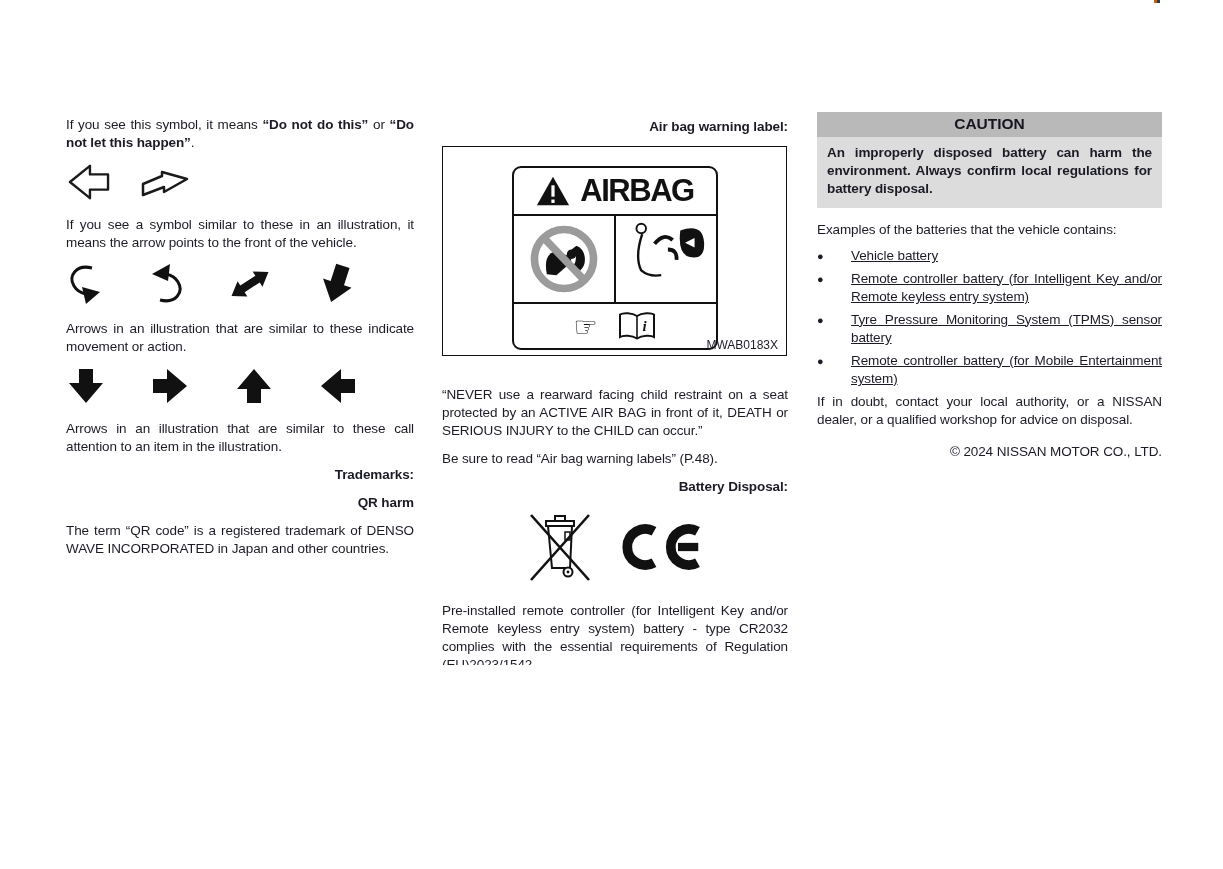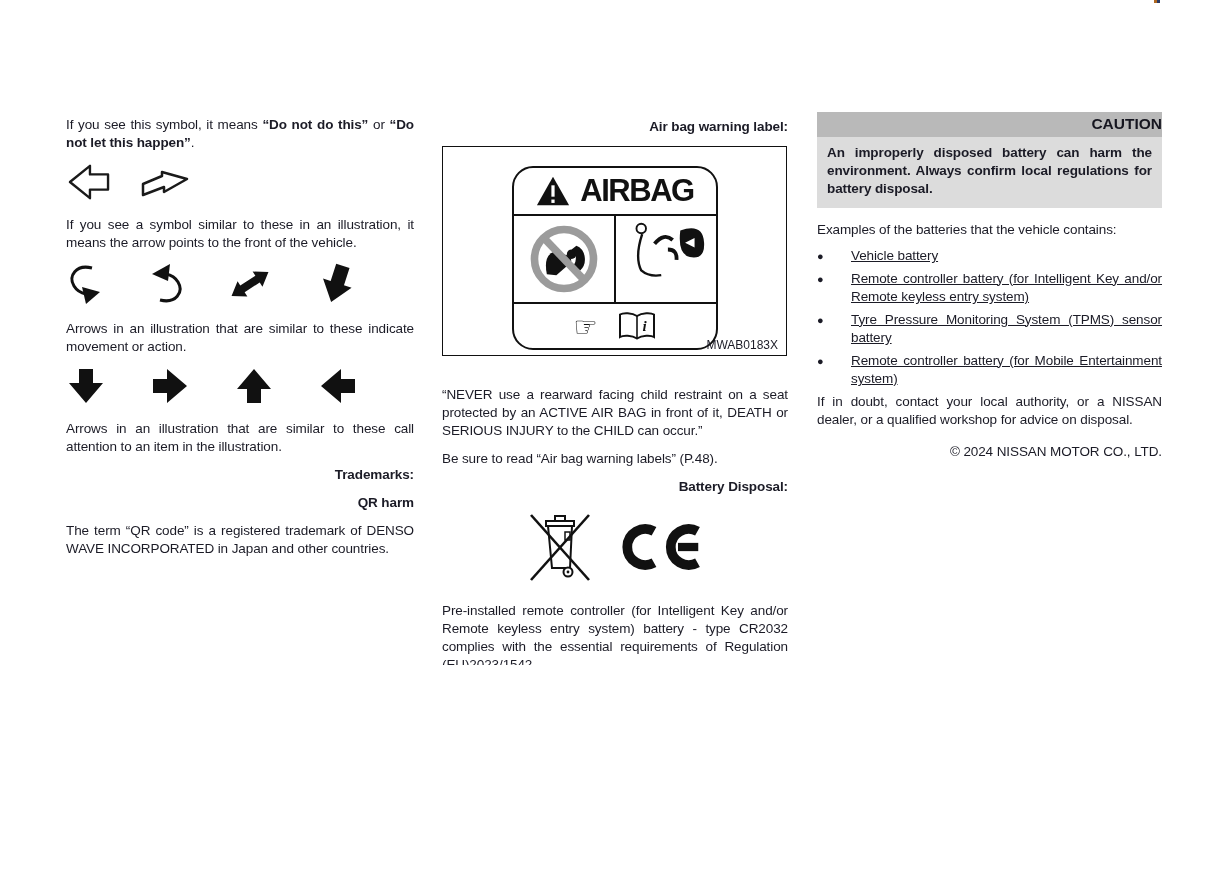--- a/index.html
+++ b/index.html
@@ -10,34 +10,34 @@
   #col-mid{left:442px;width:346px;}
   #col-right{left:817px;width:345px;top:112px;}
   p{margin:0 0 10px;font-size:13.5px;line-height:18px;text-align:justify;letter-spacing:-0.1px;}
   .hdg{font-weight:bold;text-align:right;margin:2px 0 10px;}
   .arrow-row{display:flex;align-items:center;margin:4px 0 14px;}
   .arrow-row.spread{width:292px;justify-content:space-between;}
   .arrow-row.pair{gap:28px;}
   
   #airbag-figure{position:relative;width:343px;height:208px;border:1.5px solid #111;margin:3px 0 30px;background:#fff;}
   .airbag-label{position:absolute;left:50%;top:19px;transform:translateX(-50%);width:202px;
-                border:2px solid #111;border-radius:21px;overflow:hidden;background:#fff;}
+                border:2px solid #111;border-radius:9px;overflow:hidden;background:#fff;}
   .al-row1{display:flex;align-items:center;justify-content:center;gap:9px;height:46px;border-bottom:2px solid #111;}
   .al-airbag-text{font-weight:bold;font-size:31px;letter-spacing:-1.5px;color:#111;}
   .al-row2{display:flex;height:86px;border-bottom:2px solid #111;}
   .al-cell{flex:1;display:flex;align-items:center;justify-content:center;}
   .al-cell.first{border-right:2px solid #111;}
   .al-row3{display:flex;align-items:center;justify-content:center;gap:20px;height:44px;}
   .hand-glyph{font-family:"DejaVu Sans",sans-serif;font-size:27px;line-height:1;color:#111;}
   .fig-code{position:absolute;right:8px;bottom:3px;font-size:12px;letter-spacing:0;color:#1b1b26;}
   
   .disposal-icons{display:flex;justify-content:center;align-items:center;gap:26px;margin:4px 0 14px;height:82px;}
   
-  .caution-head{background:#b9b9b9;text-align:right;font-weight:bold;font-size:15.5px;
-                padding:3px 0 4px;color:#15151f;}
+  .caution-head{background:#b9b9b9;text-align:center;font-weight:bold;font-size:15.5px;
+                padding:3px 8px 4px;color:#15151f;}
   .caution-body{background:#dcdcdc;padding:7px 10px 10px;margin-bottom:13px;}
   .caution-body p{font-weight:bold;margin:0;line-height:18px;}
   .bullet-row{display:flex;margin:3px 0 4px;}
   .bullet-glyph{width:34px;font-size:11px;line-height:18.5px;}
   .bullet-text{flex:1;font-size:13.5px;line-height:18.5px;text-align:justify;letter-spacing:-0.1px;text-decoration:underline;}
   .copyright{margin-top:14px;text-align:right;}
   .crop-mark{position:absolute;width:10px;height:34px;background:#000;top:833px;}
   #crop-left{left:96px;} #crop-mid{left:573px;}
   .corner-artifact{position:absolute;left:1154px;top:0;width:6px;height:3px;display:flex;}
   .corner-artifact span{display:block;width:3px;height:3px;}

